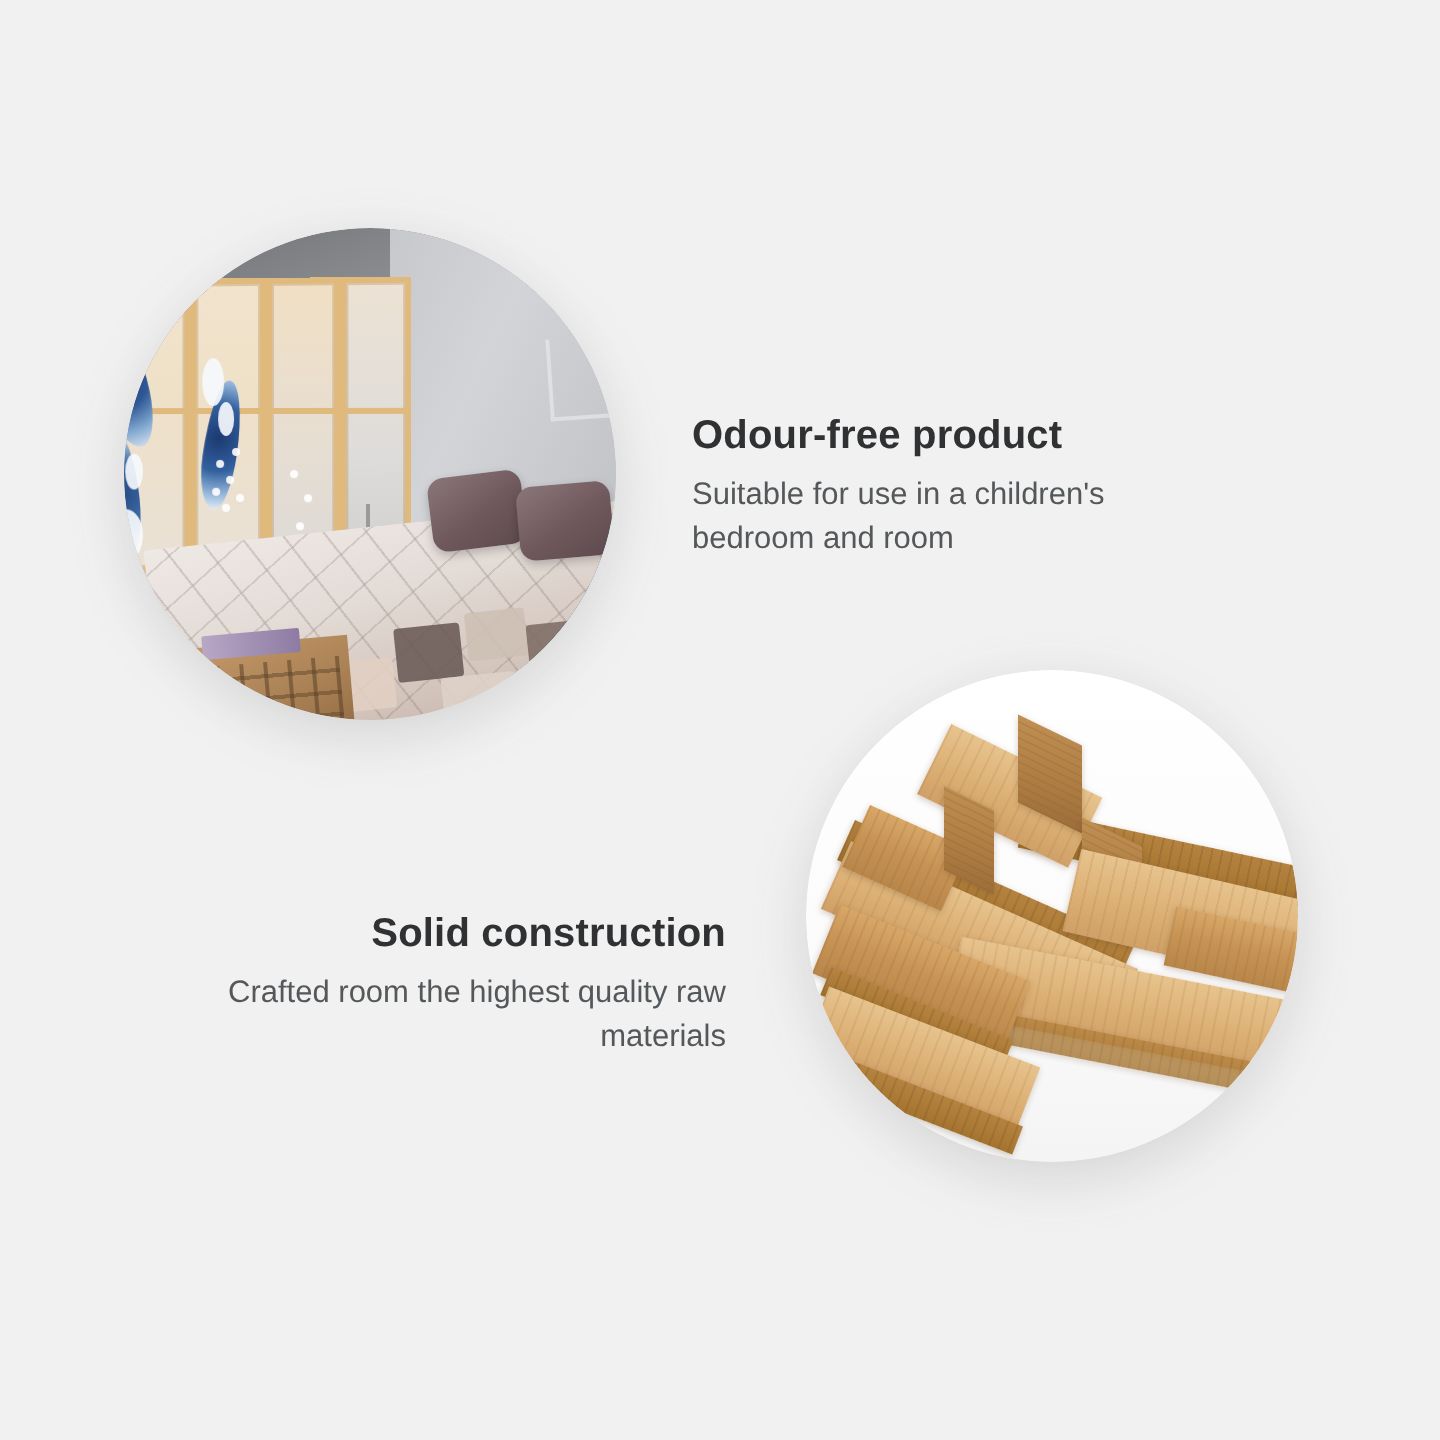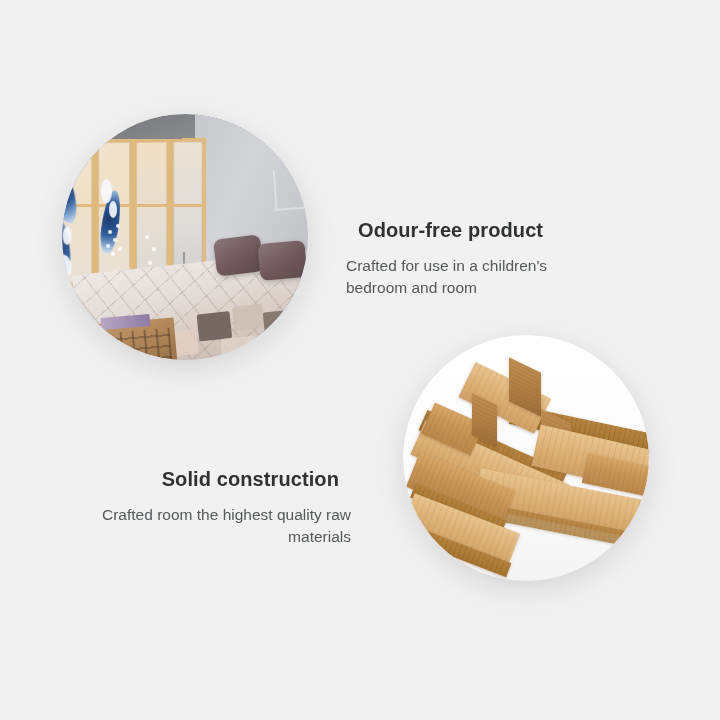--- a/index.html
+++ b/index.html
@@ -127,36 +127,36 @@
       linear-gradient(160deg,#c08f52 0%,#ad7c43 60%,#9c6d39 100%);
   }
   .beam.dark{
     background:
       repeating-linear-gradient(90deg,rgba(120,80,40,.25) 0 1px,transparent 1px 5px),
       linear-gradient(180deg,#b5833f 0%,#a4742f 100%);
   }
 
   
   .feature-title{
-    margin:12px;
+    margin:0;
     font-size:20px;
     font-weight:700;
     color:#2f3133;
     letter-spacing:.1px;
     line-height:1.25;
   }
   .feature-desc{
     margin:6px 0 0 0;
     font-size:15.5px;
     font-weight:400;
     color:#55585a;
     line-height:1.45;
   }
   #feature-odour{position:absolute;left:346px;top:206px;width:250px;text-align:left;}
-  #feature-solid{position:absolute;left:94px;top:455px;width:257px;text-align:right;}
+  #feature-solid{position:absolute;left:106px;top:455px;width:257px;text-align:right;}
 </style>
 </head>
 <body>
 
 <div class="stage">
 
   <div class="medallion" id="medallion-bedroom">
     <div class="inner">
       <div class="room-wall"></div>
       <div class="wall-right"></div>
@@ -213,21 +213,21 @@
 
       <div class="nightstand">
         <div class="lattice"></div>
       </div>
       <div class="book"></div>
     </div>
   </div>
 
   <div id="feature-odour">
     <h2 class="feature-title">Odour-free product</h2>
-    <p class="feature-desc">Crafted for use in a children's bedroom and room</p>
+    <p class="feature-desc">Suitable for use in a children's bedroom and room</p>
   </div>
 
   <div class="medallion" id="medallion-timber">
     <div class="inner">
       <div class="timber-bg"></div>
 
       <div class="beam dark" style="left:8%;top:30%;width:62%;height:9%;transform:rotate(24deg);transform-origin:0 50%;"></div>
       <div class="beam dark" style="left:44%;top:28%;width:60%;height:8%;transform:rotate(12deg);transform-origin:0 50%;"></div>
 
       <div class="beam top" style="left:26%;top:10%;width:34%;height:16%;transform:rotate(26deg);transform-origin:0 50%;"></div>

